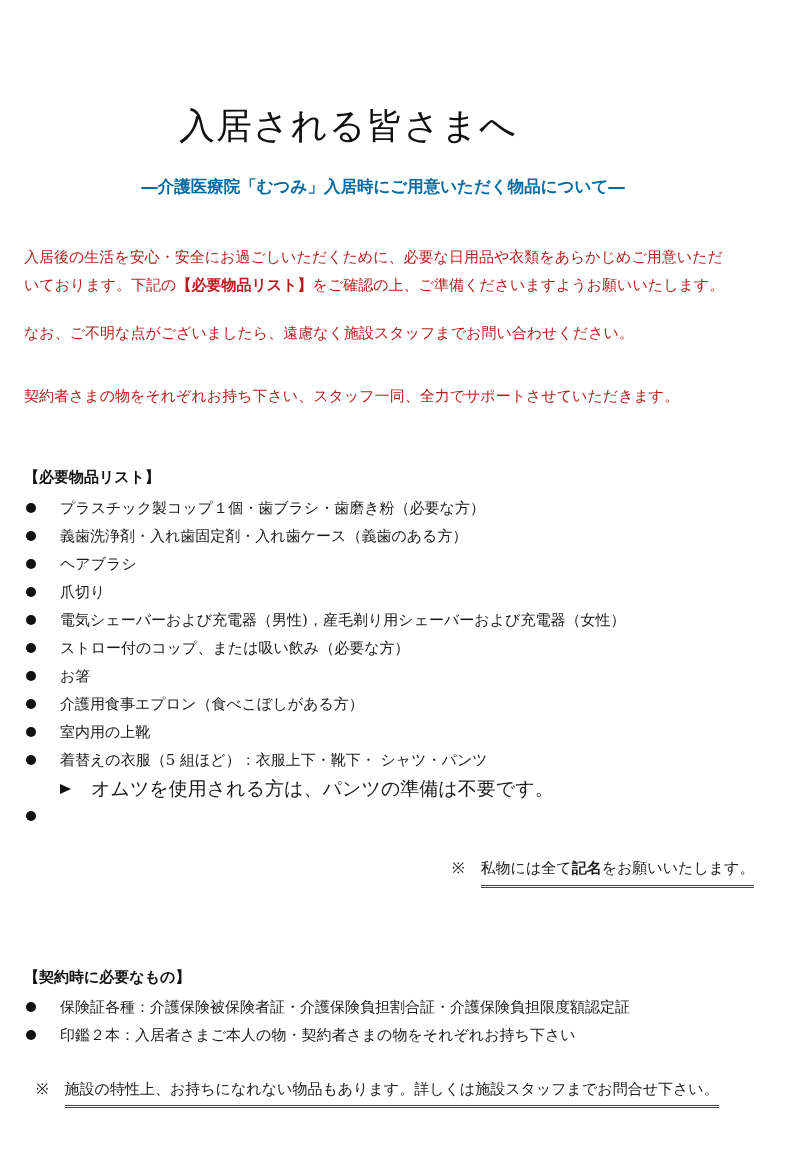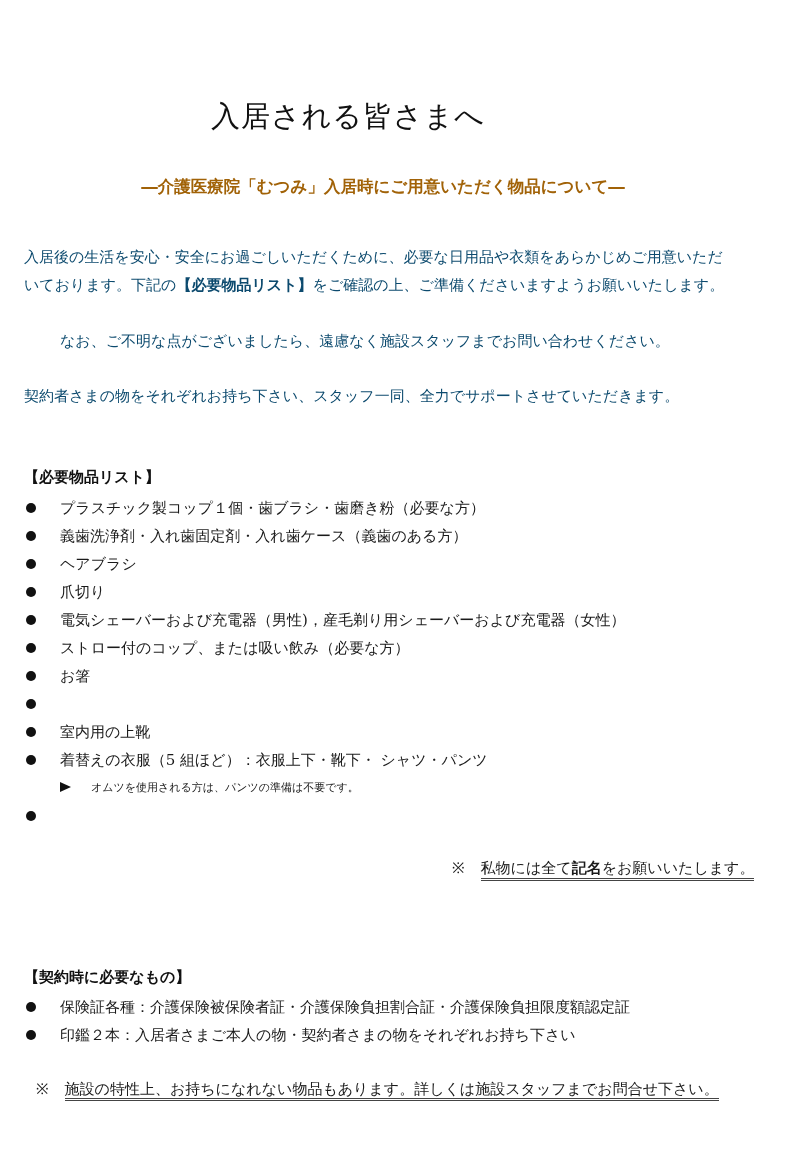--- a/index.html
+++ b/index.html
@@ -5,73 +5,73 @@
     html, body { margin: 0; padding: 0; background: #ffffff; }
     body {
       width: 800px; height: 1162px; position: relative; overflow: hidden;
       color: #1a1a1a;
       font-family: "DejaVu Serif", "Liberation Serif", serif;
     }
     .abs { position: absolute; white-space: nowrap; }
     .title {
       left: 0; width: 696px; top: 78px; text-align: center;
       font-family: "DejaVu Sans", "Liberation Sans", sans-serif;
-      font-size: 29px; font-weight: normal; letter-spacing: 1px; color: #111;
+      font-size: 36px; font-weight: normal; letter-spacing: 1px; color: #111;
     }
     .subtitle {
       left: 0; width: 766px; top: 176px; text-align: center;
       font-family: "DejaVu Sans", "Liberation Sans", sans-serif;
-      font-size: 16.5px; font-weight: bold; color: #a16207;
+      font-size: 16.5px; font-weight: bold; color: #0369a1;
     }
-    .para { left: 24px; font-size: 15px; line-height: 28px; color: #0c4a6e; }
+    .para { left: 24px; font-size: 15px; line-height: 28px; color: #b91c1c; }
     .para b { font-weight: bold; }
     .section-heading { left: 24px; font-size: 15px; font-weight: bold; color: #111; }
     .list-item { left: 24px; font-size: 15px; height: 28px; line-height: 28px; }
     .bullet {
       display: inline-block; width: 10px; height: 10px; border-radius: 50%;
       background: #111; vertical-align: middle; margin-left: 2px; margin-right: 24px;
       position: relative; top: -1px;
     }
-    .sub-item { left: 60px; font-size: 11px; height: 28px; line-height: 28px; }
+    .sub-item { left: 60px; font-size: 19px; height: 28px; line-height: 28px; }
     .arrow {
       display: inline-block; width: 0; height: 0; vertical-align: middle;
       border-top: 5px solid transparent; border-bottom: 5px solid transparent;
       border-left: 11px solid #111; margin-right: 20px; position: relative; top: -1px;
     }
     .note { font-size: 15px; line-height: 24px; }
     .note .mark { margin-right: 16px; }
     .note .ul {
-      border-bottom: 3px double #444; padding-bottom: 1px;
+      border-bottom: 3px double #444; padding-bottom: 8px;
     }
     .note b { font-weight: bold; }
   </style>
 </head>
 <body>
 
 <h1 class="abs title">入居される皆さまへ</h1>
 <div class="abs subtitle">―介護医療院「むつみ」入居時にご用意いただく物品について―</div>
 
 <div class="abs para" style="top:243px;">
   <div>入居後の生活を安心・安全にお過ごしいただくために、必要な日用品や衣類をあらかじめご用意いただ</div>
   <div><span>いております。下記の</span><b>【必要物品リスト】</b><span>をご確認の上、ご準備くださいますようお願いいたします。</span></div>
 </div>
 
-<div class="abs para" style="top:327px;margin-left:36px;">なお、ご不明な点がございましたら、遠慮なく施設スタッフまでお問い合わせください。</div>
+<div class="abs para" style="top:319px;">なお、ご不明な点がございましたら、遠慮なく施設スタッフまでお問い合わせください。</div>
 <div class="abs para" style="top:382px;">契約者さまの物をそれぞれお持ち下さい、スタッフ一同、全力でサポートさせていただきます。</div>
 
 <div class="abs section-heading" style="top:468px;">【必要物品リスト】</div>
 
 <div class="abs list-item" style="top:494px;"><span class="bullet"></span><span>プラスチック製コップ１個・歯ブラシ・歯磨き粉（必要な方）</span></div>
 <div class="abs list-item" style="top:522px;"><span class="bullet"></span><span>義歯洗浄剤・入れ歯固定剤・入れ歯ケース（義歯のある方）</span></div>
 <div class="abs list-item" style="top:550px;"><span class="bullet"></span><span>ヘアブラシ</span></div>
 <div class="abs list-item" style="top:578px;"><span class="bullet"></span><span>爪切り</span></div>
 <div class="abs list-item" style="top:606px;"><span class="bullet"></span><span>電気シェーバーおよび充電器（男性)，産毛剃り用シェーバーおよび充電器（女性）</span></div>
 <div class="abs list-item" style="top:634px;"><span class="bullet"></span><span>ストロー付のコップ、または吸い飲み（必要な方）</span></div>
 <div class="abs list-item" style="top:662px;"><span class="bullet"></span><span>お箸</span></div>
-<div class="abs list-item" style="top:690px;"><span class="bullet"></span></div>
+<div class="abs list-item" style="top:690px;"><span class="bullet"></span><span>介護用食事エプロン（食べこぼしがある方）</span></div>
 <div class="abs list-item" style="top:718px;"><span class="bullet"></span><span>室内用の上靴</span></div>
 <div class="abs list-item" style="top:746px;"><span class="bullet"></span><span>着替えの衣服（5 組ほど）：衣服上下・靴下・ シャツ・パンツ</span></div>
 <div class="abs sub-item" style="top:774px;"><span class="arrow"></span><span>オムツを使用される方は、パンツの準備は不要です。</span></div>
 <div class="abs list-item" style="top:802px;"><span class="bullet"></span></div>
 
 <div class="abs note" style="top:856px; left:452px;">
   <span class="mark">※</span><span class="ul"><span>私物には全て</span><b>記名</b><span>をお願いいたします。</span></span>
 </div>
 
 <div class="abs section-heading" style="top:968px;">【契約時に必要なもの】</div>

